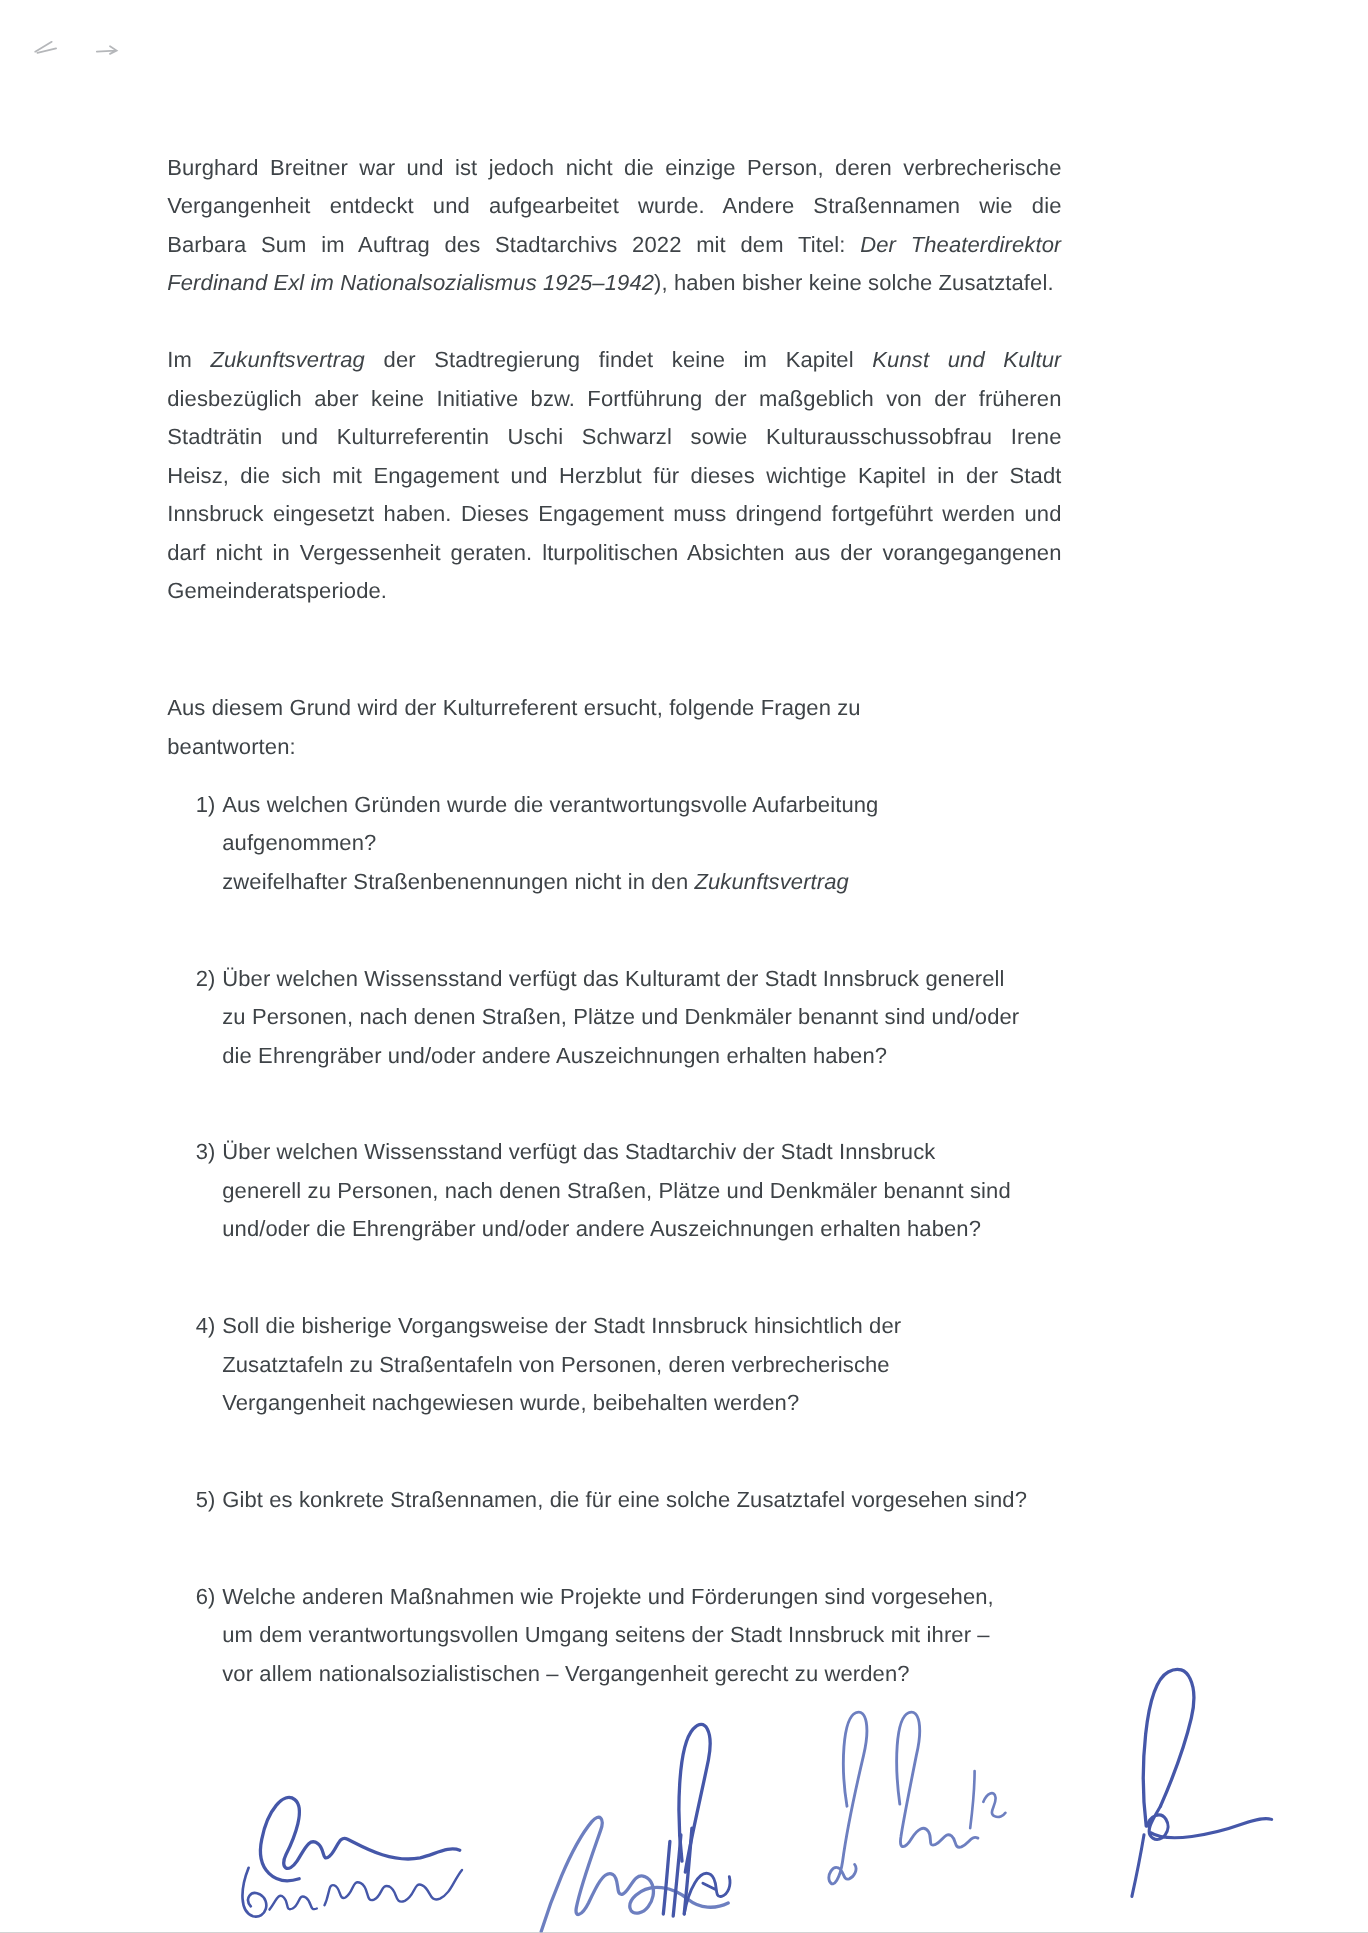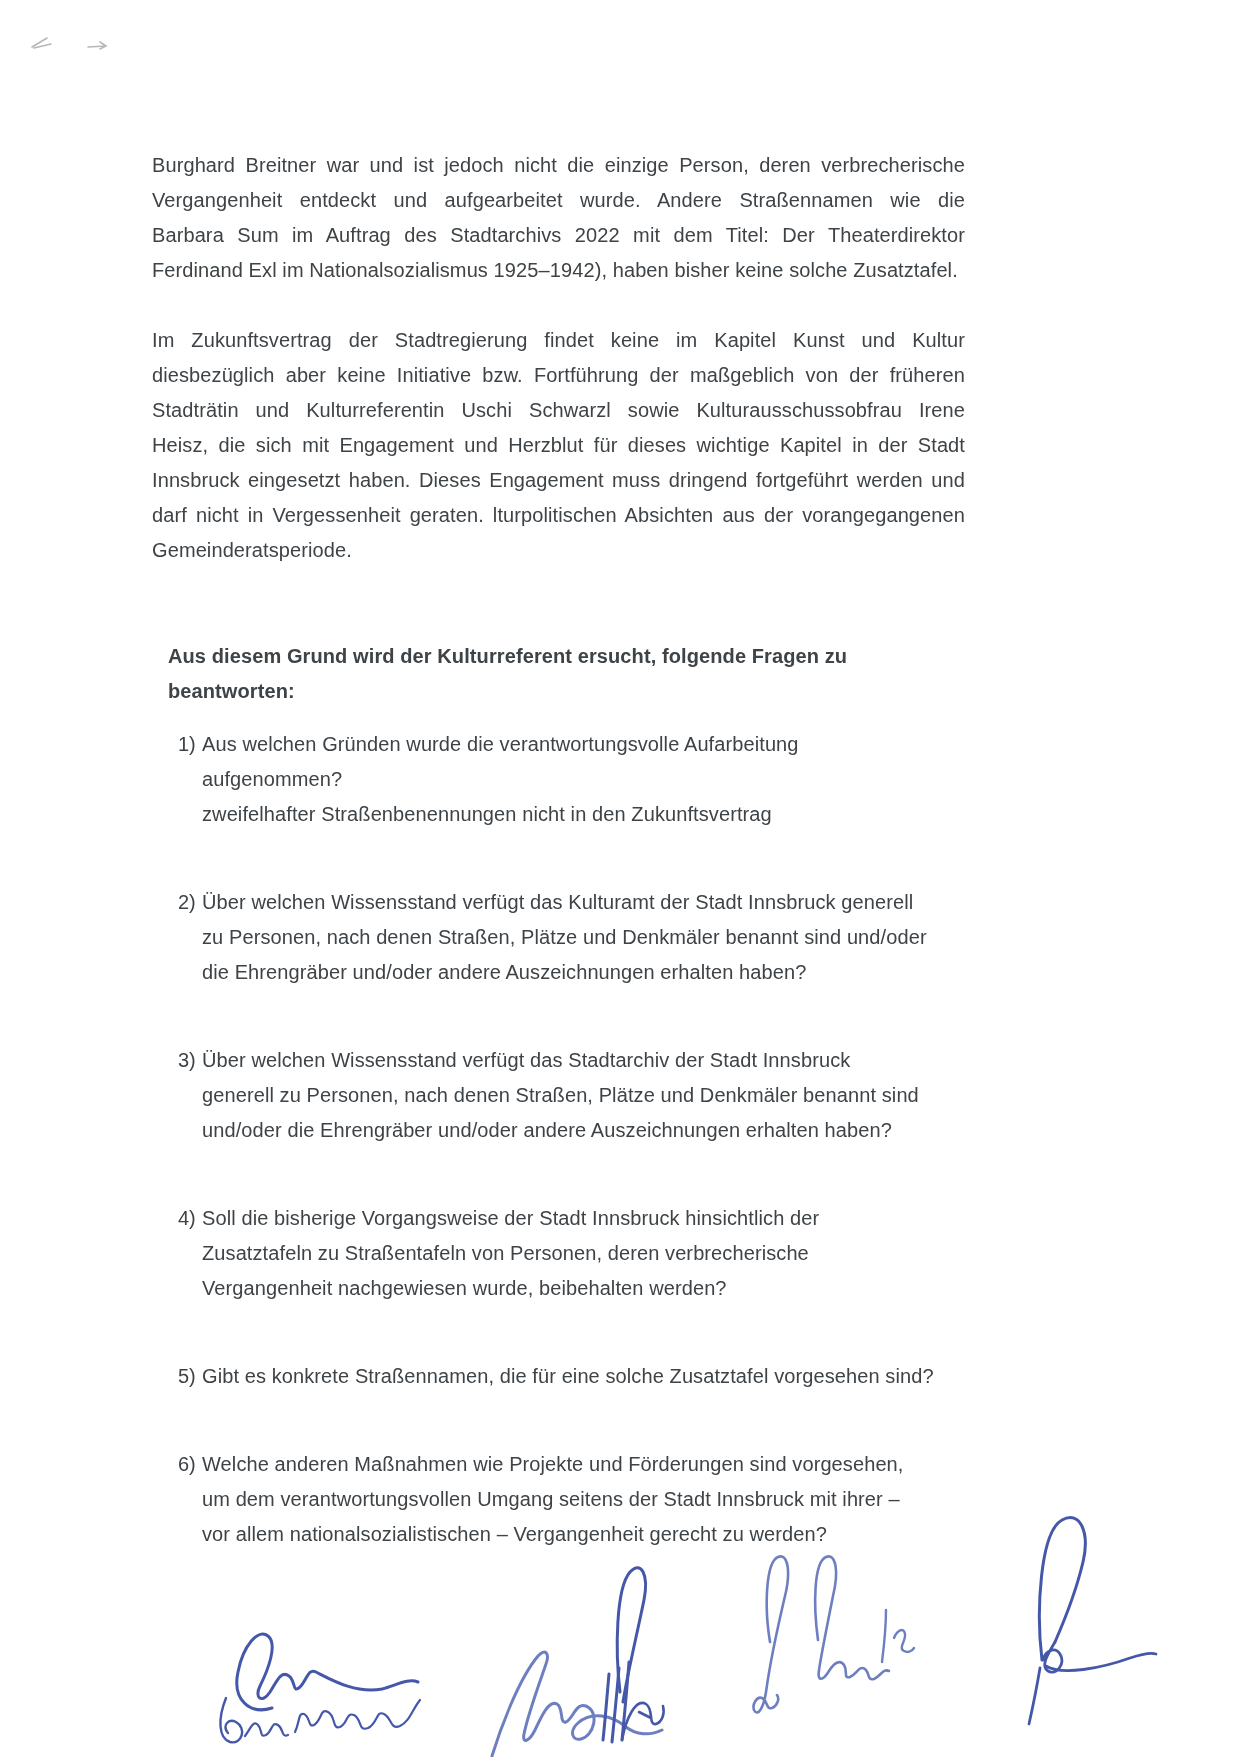--- a/index.html
+++ b/index.html
@@ -5,38 +5,38 @@
   html,body{margin:0;padding:0;background:#9a9a9a;}
   .page{
     position:relative;
     width:1244px;height:1757px;
     margin:0 auto;
     background:var(--page,#ffffff);
     font-family:"Liberation Sans","DejaVu Sans",sans-serif;
     color:var(--text,#3e4347);
     overflow:hidden;
   }
-  #doc{position:absolute;left:152px;top:148px;width:813px;}
+  #doc{position:absolute;left:152px;top:136px;width:813px;}
   .ln{
     height:35px;line-height:35px;font-size:20px;
     letter-spacing:0.1px;white-space:nowrap;overflow:hidden;
   }
   .ln.just{
     white-space:normal;
     text-align:justify;
     -moz-text-align-last:justify;
     text-align-last:justify;
   }
-  .it{}
+  .it{font-style:italic;}
   .sup{vertical-align:super;font-size:12px;line-height:0;}
   .block{position:relative;}
   .block.paragraph{margin-top:35px;}
   .block.paragraph:first-child{margin-top:0;}
   .block.heading{margin-top:71px;}
-  .block.heading .ln{font-weight:bold;margin-left:16px;}
+  .block.heading .ln{font-weight:normal;}
   .block.item{margin-top:53px;display:flex;padding-left:26px;}
   .block.heading + .block.item{margin-top:18px;}
   .num{flex:0 0 24px;width:24px;font-size:20px;line-height:35px;}
   .lines{flex:1 1 auto;min-width:0;}
   #sig-layer{position:absolute;left:150px;top:1340px;width:1094px;height:417px;}
   #sig-layer path{fill:none;stroke-linecap:round;stroke-linejoin:round;}
   .ink-a{stroke:var(--ink,#4a5cad);}
   .ink-b{stroke:var(--ink-light,#6c7ec0);}
   #mark-layer{position:absolute;left:20px;top:30px;width:110px;height:30px;}
   #mark-layer path{fill:none;stroke:var(--marks,#b5b7ba);stroke-width:1.6;stroke-linecap:round;}

